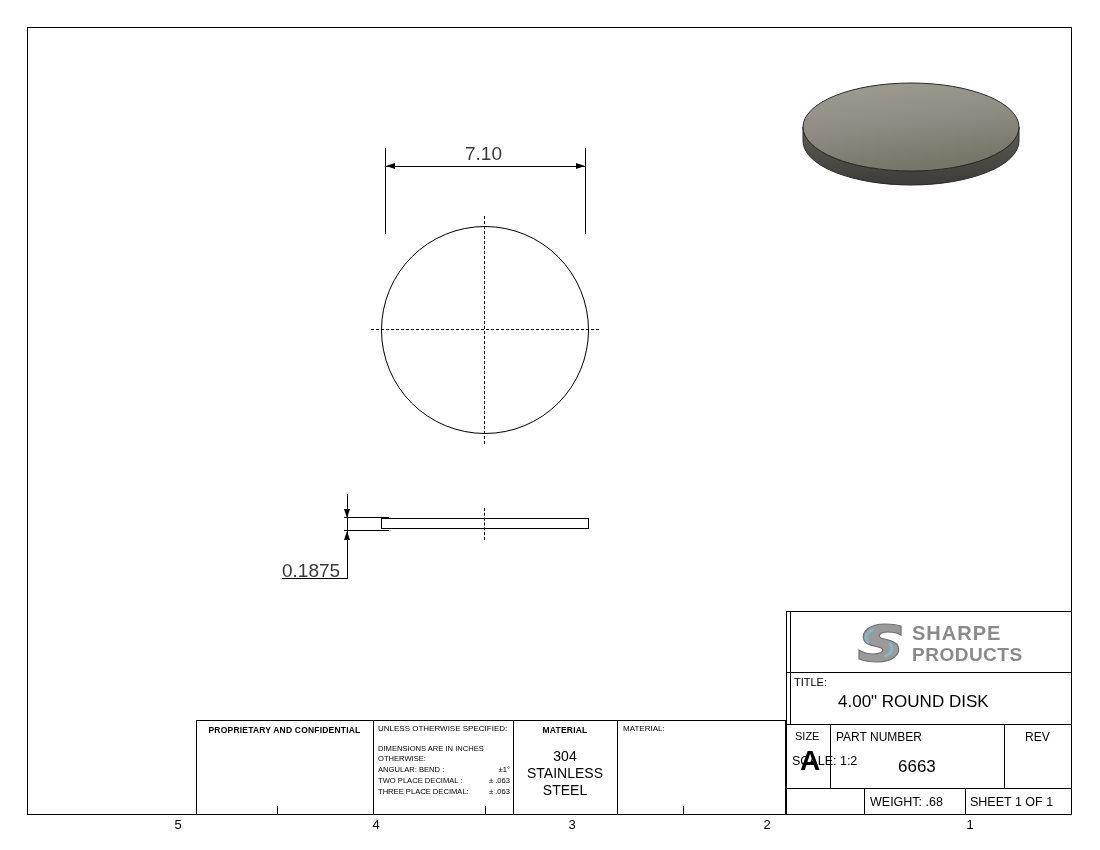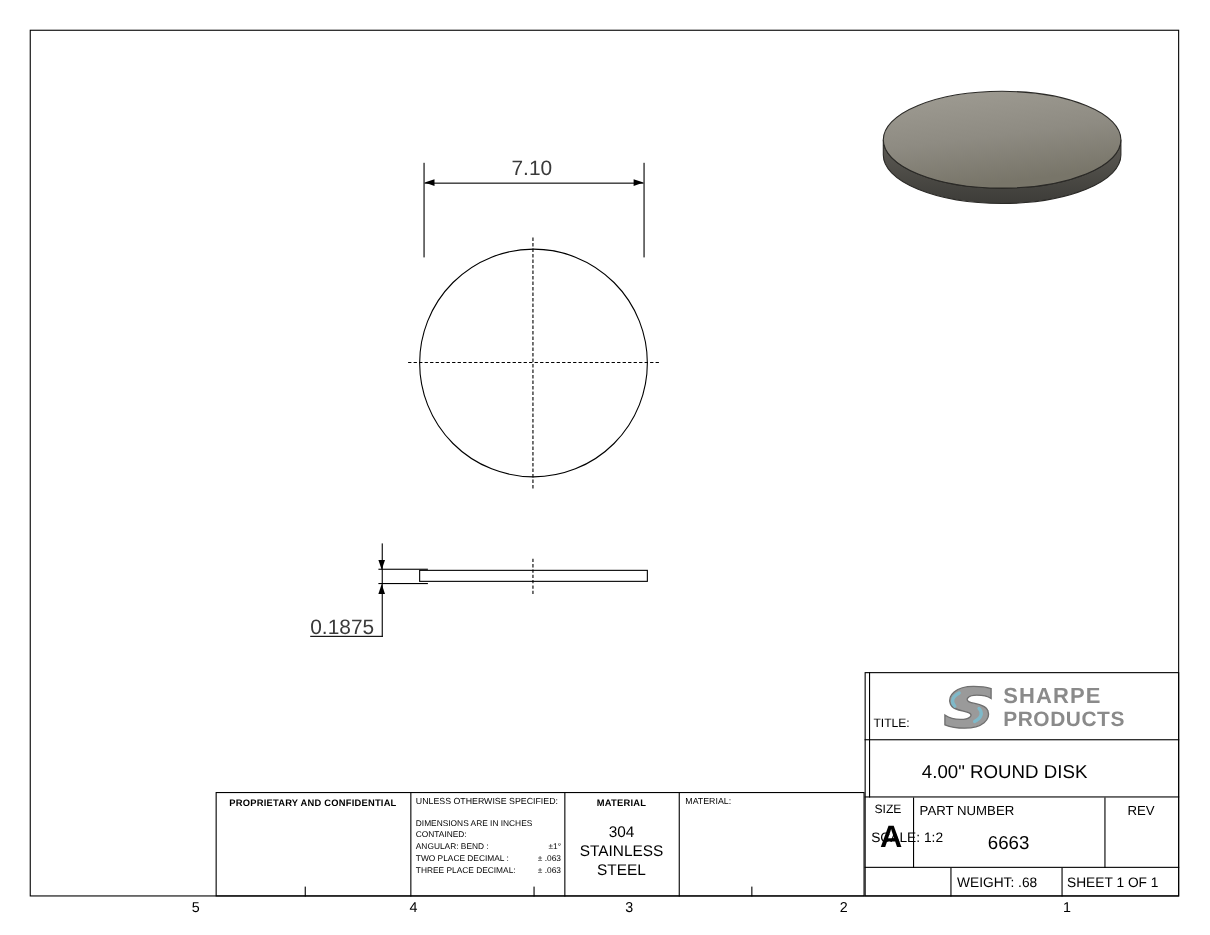--- a/index.html
+++ b/index.html
@@ -372,21 +372,21 @@
   <div class="vline" style="left:790px; top:611px; height:114px;"></div>
 
   <svg style="position:absolute; left:855px; top:620px; width:48px; height:44px;" viewBox="0 0 48 44">
     <path d="M30,4 C14,4 6,12 9,20 C11,26 22,26 26,28 C30,30 27,34 18,34 C12,34 7,32 4,30 L4,39 C9,41 15,42 22,42 C38,42 46,34 43,26 C41,20 30,20 26,18 C22,16 25,12 33,12 C38,12 43,13 46,15 L46,6 C42,4.7 36,4 30,4 Z" fill="#9a9a9a" stroke="#6f6f6f" stroke-width="1.2"></path>
     <path d="M17,10 C11,13 9,18 13,22" fill="none" stroke="#7fb9c9" stroke-width="3" stroke-linecap="round"></path>
     <path d="M31,36 C37,33 39,28 35,24" fill="none" stroke="#7fb9c9" stroke-width="3" stroke-linecap="round"></path>
   </svg>
   <div class="logo-text-1" style="position:absolute; left:912px; top:623px;">SHARPE</div>
   <div class="logo-text-2" style="position:absolute; left:912px; top:645px;">PRODUCTS</div>
 
-  <div class="tb-label" style="left:794px; top:652px;">TITLE:</div>
+  <div class="tb-label" style="left:794px; top:676px;">TITLE:</div>
   <div class="tb-value" style="left:838px; top:692px; font-size:17px;">4.00" ROUND DISK</div>
 
   <div class="vline" style="left:830px; top:725px; height:64px;"></div>
   <div class="vline" style="left:1004px; top:725px; height:64px;"></div>
   <div class="tb-label" style="left:795px; top:730px;">SIZE</div>
   <div style="position:absolute; left:800px; top:745px; font-size:28px; font-weight:bold;">A</div>
   <div class="tb-label" style="left:836px; top:730px; font-size:12px;">PART NUMBER</div>
   <div class="tb-value" style="left:898px; top:757px; font-size:17px;">6663</div>
   <div class="tb-label" style="left:1025px; top:730px; font-size:12px;">REV</div>
   <div class="tb-value" style="left:1030px; top:757px;"></div>
@@ -399,21 +399,21 @@
 
   <div class="notes"></div>
   <div class="vline" style="left:373px; top:720px; height:95px;"></div>
   <div class="vline" style="left:513px; top:720px; height:95px;"></div>
   <div class="vline" style="left:617px; top:720px; height:95px;"></div>
 
   <div class="notes-cell notes-head" style="left:196px; top:725px; width:177px;">PROPRIETARY AND CONFIDENTIAL</div>
 
   <div class="notes-cell" style="left:378px; top:724px; width:132px; font-size:8px;">UNLESS OTHERWISE SPECIFIED:</div>
   <div class="notes-cell" style="left:378px; top:744px; width:132px; font-size:7.6px;">DIMENSIONS ARE IN INCHES</div>
-  <div class="notes-cell" style="left:378px; top:754px; width:132px; font-size:7.6px;">CONTAINED:</div>
+  <div class="notes-cell" style="left:378px; top:754px; width:132px; font-size:7.6px;">OTHERWISE:</div>
   <div class="notes-cell" style="left:378px; top:765px; width:132px; font-size:7.6px;">
     <div class="tol-line">
       <span>ANGULAR: BEND :</span>
       <span class="tol-val">±1°</span>
     </div>
   </div>
   <div class="notes-cell" style="left:378px; top:776px; width:132px; font-size:7.6px;">
     <div class="tol-line">
       <span>TWO PLACE DECIMAL  :</span>
       <span class="tol-val">± .063</span>

